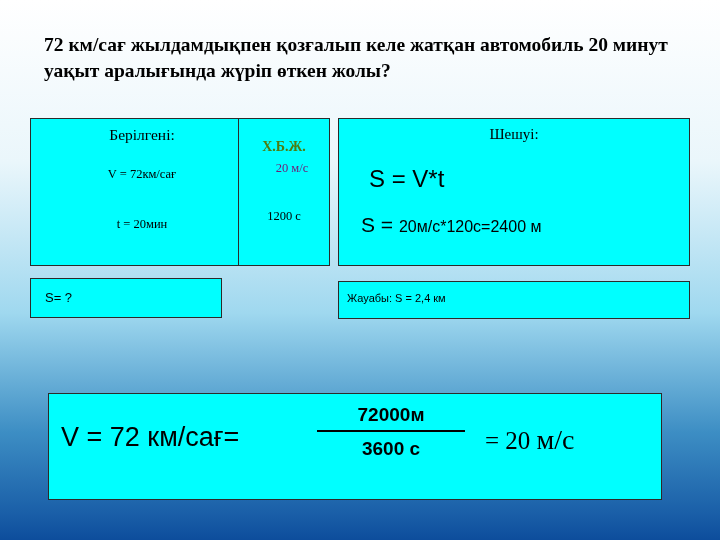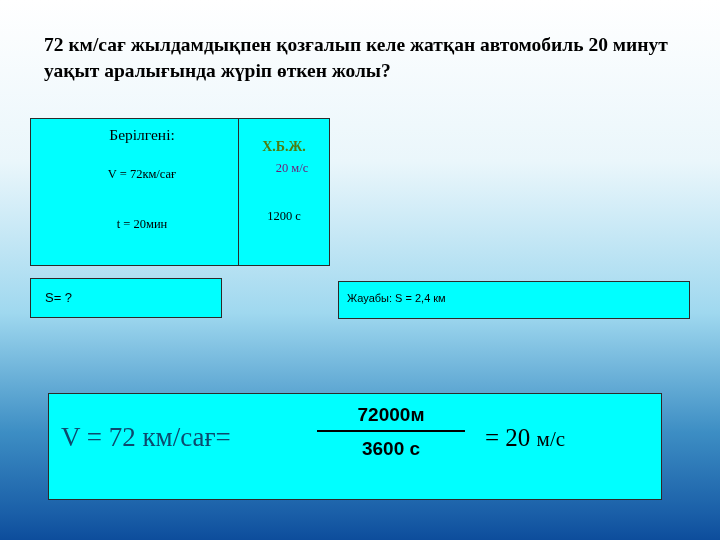--- a/index.html
+++ b/index.html
@@ -186,22 +186,22 @@
     left: 48px;
     top: 393px;
     width: 614px;
     height: 107px;
   }
   .bottom-lead {
     position: absolute;
     left: 12px;
     top: 28px;
     font-size: 27px;
-    color: #0c4a6e;
-    font-family: Liberation Serif, serif;
+    color: #000000;
+    font-family: Liberation Sans, sans-serif;
   }
   .fraction {
     position: absolute;
     left: 262px;
     top: 10px;
     width: 160px;
     text-align: center;
   }
   .fraction .num {
     font-size: 19px;
@@ -224,21 +224,21 @@
   }
   .bottom-tail {
     position: absolute;
     left: 436px;
     top: 30px;
     font-size: 25px;
     color: #000;
     font-family: "Liberation Serif", serif;
   }
   .bottom-tail .unit {
-    font-size: 21px;
+    font-size: 28px;
   }
 </style>
 </head>
 <body>
 
 <div id="slide">
 
   <div class="title">72 км/сағ жылдамдықпен қозғалып келе жатқан автомобиль 20 минут уақыт аралығында жүріп өткен жолы?</div>
 
   <div class="box box-given">
@@ -246,20 +246,25 @@
     <div class="given-line1">V = 72км/сағ</div>
     <div class="given-line2">t = 20мин</div>
   </div>
 
   <div class="box box-si">
     <div class="si-head">Х.Б.Ж.</div>
     <div class="si-line1">20 м/с</div>
     <div class="si-line2">1200 с</div>
   </div>
 
+  <div class="box box-solution">
+    <div class="sol-head">Шешуі:</div>
+    <div class="sol-formula">S = V*t</div>
+    <div class="sol-calc"><span>S = </span><span class="small">20м/с*120с=2400 м</span></div>
+  </div>
 
   <div class="box box-question">
     <div class="question-text">S= ?</div>
   </div>
 
   <div class="box box-answer">
     <div class="answer-text">Жауабы: S = 2,4 км</div>
   </div>
 
   <div class="box box-bottom">

